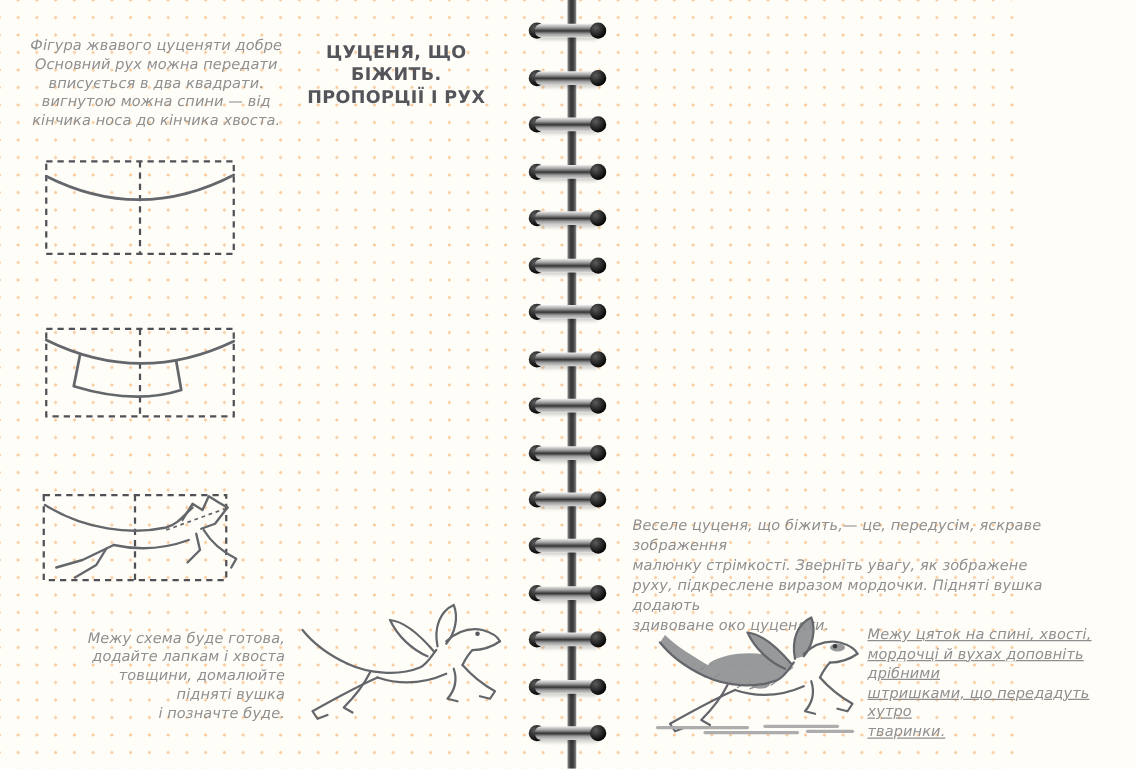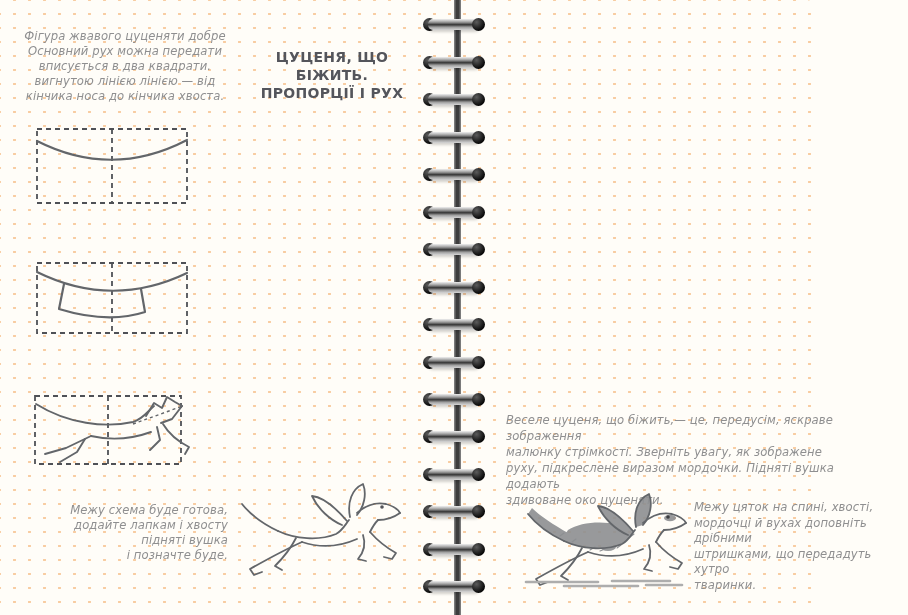--- a/index.html
+++ b/index.html
@@ -21,24 +21,24 @@
     position:absolute;
     font-style:italic;
     font-size:11.6px;
     line-height:15px;
     color:#8f8f90;
     letter-spacing:.1px;
   }
   .intro{left:16px;top:29px;width:218px;text-align:center;}
   .outro{left:28px;top:503px;width:200px;text-align:right;}
   .para{left:506px;top:412px;width:330px;text-align:left;line-height:16px;}
-  .note{left:694px;top:500px;width:208px;text-align:left;line-height:15.5px;}
+  .note{left:694px;top:500px;width:208px;text-align:left;line-height:15.5px;text-decoration:underline;}
   .title{
     position:absolute;left:222px;top:33px;width:190px;
-    margin:15px;text-align:center;
+    margin:0;text-align:center;
     font-size:14px;font-weight:bold;line-height:18px;
     color:#54555b;letter-spacing:.3px;
   }
   
   .fig{position:absolute;}
   .d1{left:35px;top:127px;}
   .d2{left:35px;top:261px;}
   .d3{left:33px;top:392px;}
   .draw-left{left:234px;top:478px;}
   .draw-right{left:520px;top:490px;}
@@ -65,21 +65,21 @@
 <body>
 
 <div class="spread">
 
   <section>
 
     <div class="hand intro">
       <div>Фігура жвавого цуценяти добре</div>
       <div>Основний рух можна передати</div>
       <div>вписується в два квадрати.</div>
-      <div>вигнутою лінією лінією — від</div>
+      <div>вигнутою можна спини — від</div>
       <div>кінчика носа до кінчика хвоста.</div>
     </div>
 
     <h1 class="title">
       <div>ЦУЦЕНЯ, ЩО БІЖИТЬ.</div>
       <div>ПРОПОРЦІЇ І РУХ</div>
     </h1>
 
     <div class="fig d1">
       <svg width="156" height="82" viewBox="0 0 156 82">
@@ -119,21 +119,22 @@
           <path d="M118,40 C 96,48 76,48 58,44"></path>
           <path d="M58,44 L33,56 L12,62"></path>
           <path d="M52,47 L44,60 L27,70"></path>
         </g>
         <path d="M100,32 L147,15" fill="none" stroke="#63666a" stroke-width="1.4" stroke-dasharray="3,3"></path>
       </svg>
     </div>
 
     <div class="hand outro">
       <div>Межу схема буде готова,</div>
-      <div>додайте лапкам і хвосту</div>
+      <div>додайте лапкам і хвоста</div>
+      <div>товщини, домалюйте</div>
       <div>підняті вушка</div>
       <div>і позначте буде.</div>
     </div>
 
     <div class="fig draw-left">
       <svg width="176" height="112" viewBox="0 0 176 112">
         <g fill="none" stroke="#63666a" stroke-width="1.8" stroke-linecap="round" stroke-linejoin="round">
           <path d="M8,26 C 16,36 29,46 44,53"></path>
           <path d="M44,53 C 61,61 85,63 102,56 C 108,53 111,47 115,42"></path>
           <path d="M113,43 C 101,29 88,19 78,18 C 84,31 96,42 108,47"></path>

